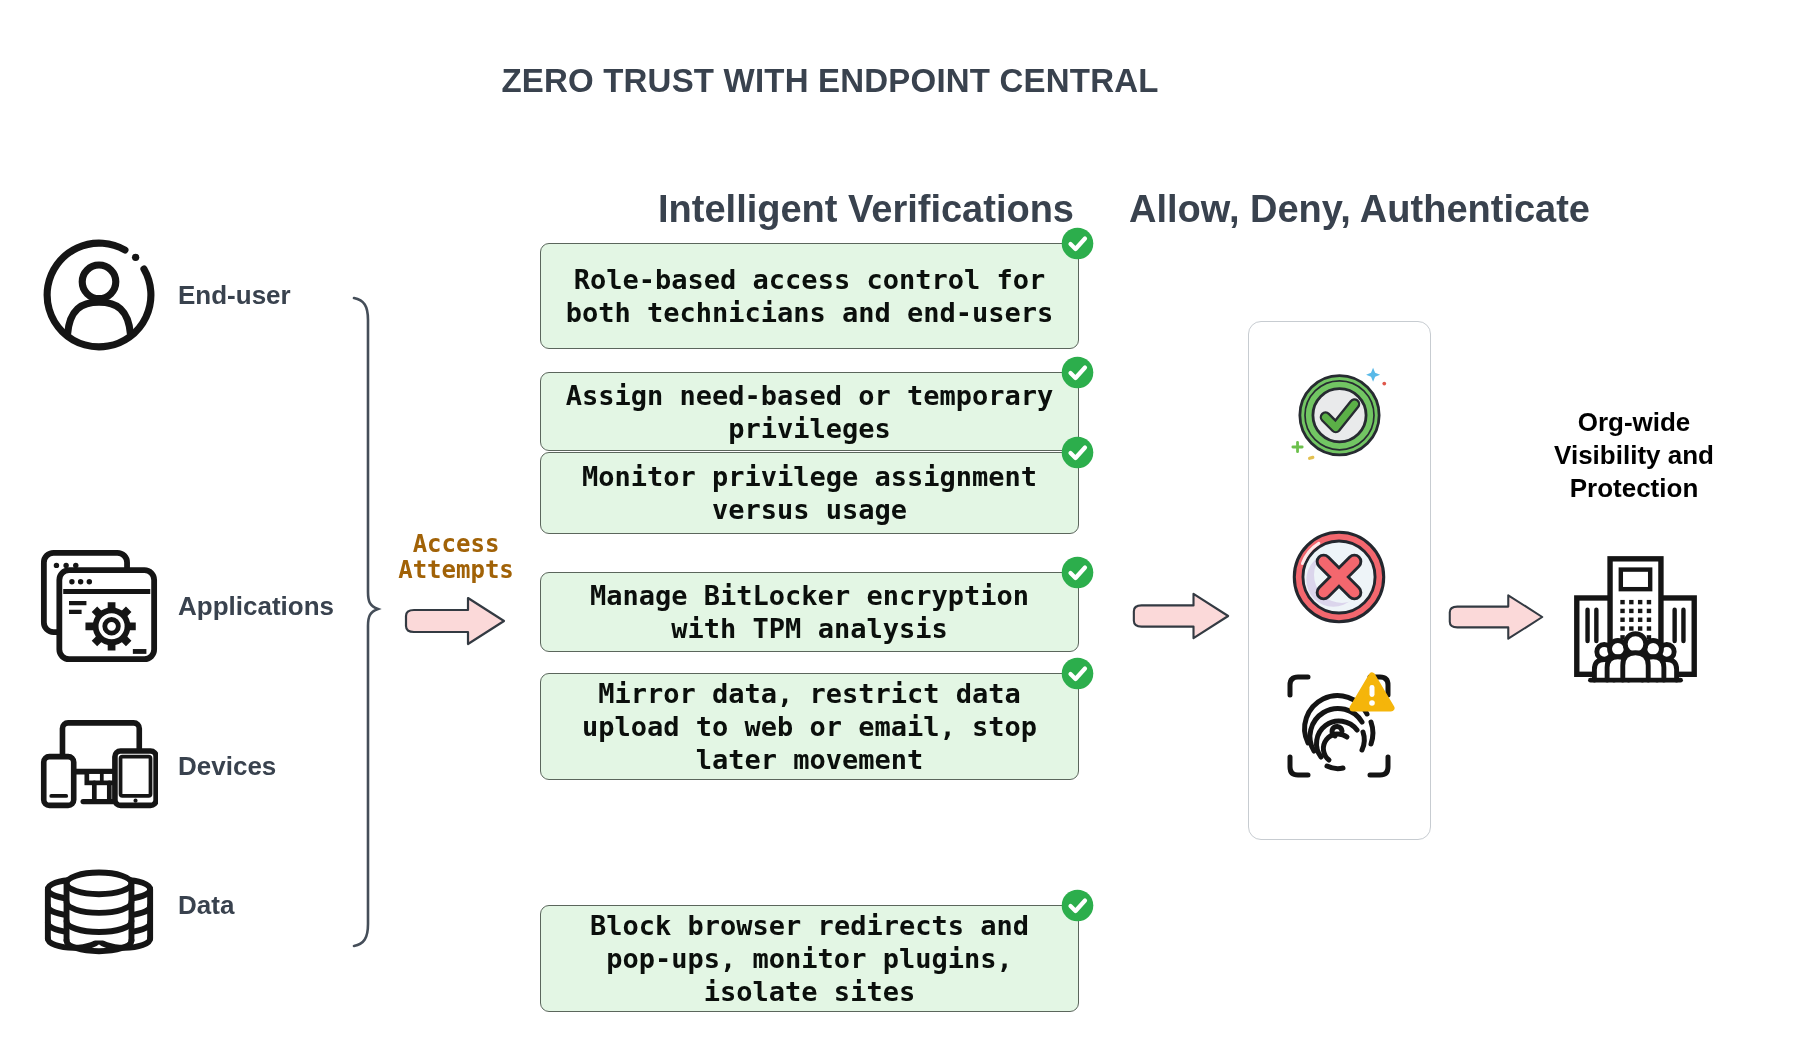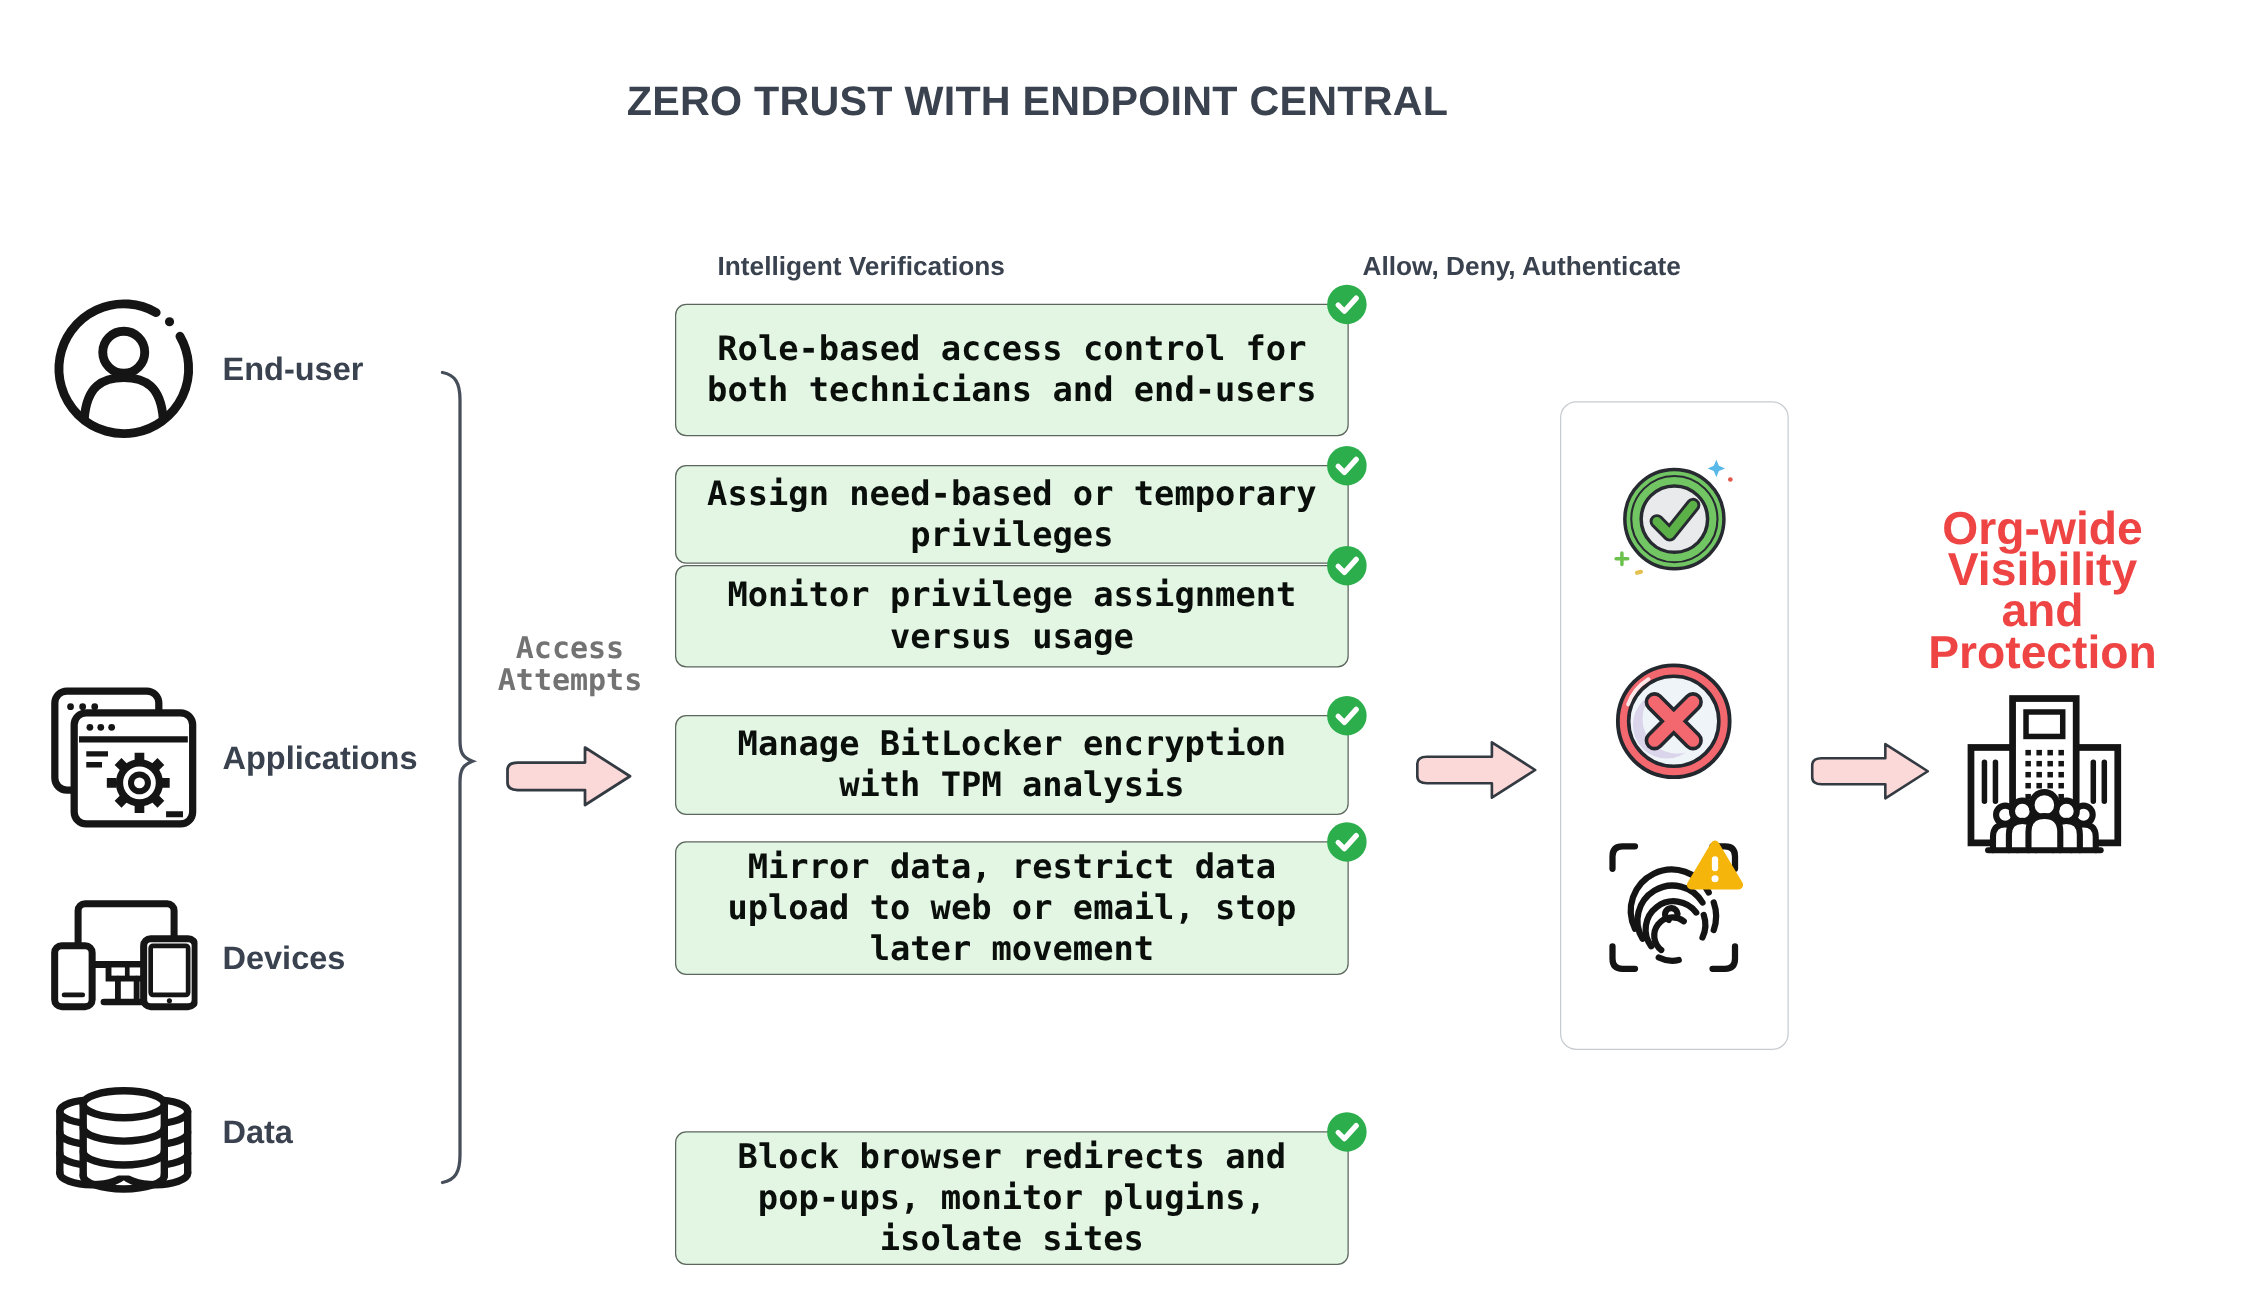--- a/index.html
+++ b/index.html
@@ -1,35 +1,35 @@
 <!DOCTYPE html>
 <html><head>
 <meta charset="utf-8">
 <style>
   html,body{margin:0;padding:0;background:#fff;}
   .canvas{position:relative;width:1795px;height:1052px;background:#fff;overflow:hidden;
           font-family:"Liberation Sans",sans-serif;color:#39424e;padding-left:44px;}
   .abs{position:absolute;}
   .title{left:440px;top:62px;width:780px;text-align:center;font-size:33px;font-weight:bold;
          letter-spacing:.2px;color:#39424e;}
-  .col-header{width:500px;text-align:left;font-size:21px;font-weight:bold;color:#39424e;margin-top:14px;}
+  .col-header{width:500px;text-align:right;font-size:38px;font-weight:bold;color:#39424e;}
   .source-row{display:flex;align-items:center;gap:20px;left:40px;}
   .source-icon{width:118px;height:118px;display:flex;align-items:center;justify-content:center;flex:0 0 auto;}
   .source-label{font-size:26px;font-weight:bold;color:#39424e;white-space:nowrap;}
   .mono{font-family:"DejaVu Sans Mono","Liberation Mono",monospace;}
-  .access-label{left:378px;top:505px;width:156px;text-align:center;font-size:24px;font-weight:bold;
-                line-height:26px;color:#737373;}
+  .access-label{left:378px;top:531px;width:156px;text-align:center;font-size:24px;font-weight:bold;
+                line-height:26px;color:#a16207;}
   .vbox{left:540px;width:539px;background:#e3f6e4;border:1.6px solid #5b665c;border-radius:9px;
         display:flex;align-items:center;justify-content:center;box-sizing:border-box;}
   .vlines{width:100%;text-align:center;font-weight:bold;font-size:27px;line-height:33px;color:#0b0f0c;}
   .badge{position:absolute;right:-16px;top:-17px;width:33px;height:33px;}
   .panel{left:1248px;top:321px;width:183px;height:519px;background:#fff;border:1.6px solid #c7ccd1;
          border-radius:13px;box-sizing:border-box;}
-  .outcome-label{left:1534px;top:406px;width:200px;text-align:center;font-size:37px;font-weight:bold;
-                 line-height:33px;color:#ef4444;}
+  .outcome-label{left:1534px;top:406px;width:200px;text-align:center;font-size:26px;font-weight:bold;
+                 line-height:33px;color:#000000;}
   svg{display:block;}
 </style>
 </head>
 <body>
 
 <div class="canvas">
 
   <div class="abs title">ZERO TRUST WITH ENDPOINT CENTRAL</div>
 
   <div class="abs col-header" style="left:574px;top:188px;">Intelligent Verifications</div>

